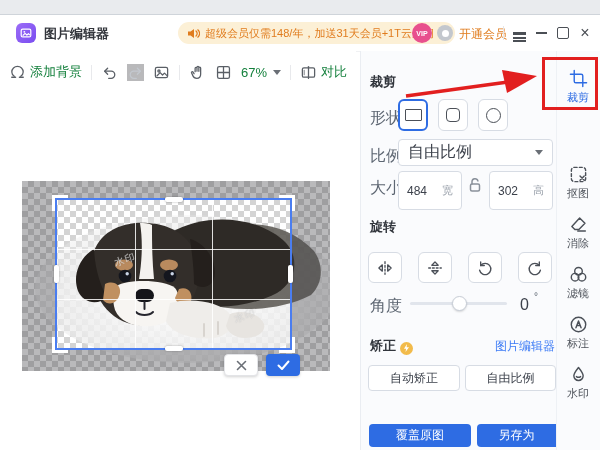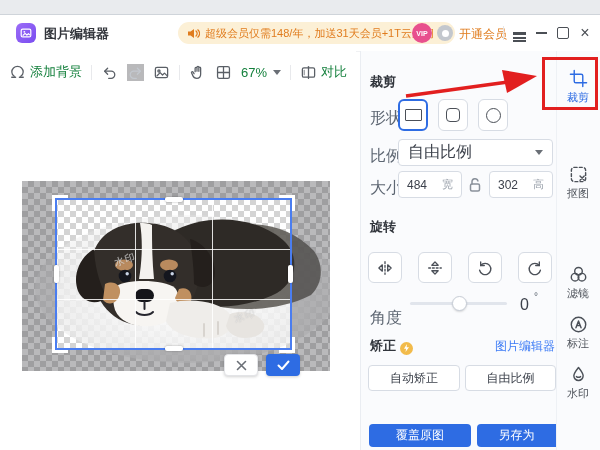--- a/index.html
+++ b/index.html
@@ -73,21 +73,21 @@
   .p-label{font-size:16px;color:#5d6672;}
   .shape-btn{top:84px;width:30px;height:32px;background:#fff;border:1px solid #d7dce4;border-radius:6px;
              display:flex;align-items:center;justify-content:center;box-sizing:border-box;cursor:pointer;}
   .shape-btn.sel{border:2px solid #2e6ce3;}
   .g-rect{width:15px;height:10px;border:1.5px solid #4b5058;border-radius:1px;}
   .g-round{width:12px;height:12px;border:1.5px solid #4b5058;border-radius:4px;}
   .g-circle{width:13px;height:13px;border:1.5px solid #4b5058;border-radius:50%;}
   .dropdown{left:398px;top:124px;width:155px;height:27px;background:#fff;border:1px solid #d7dce4;border-radius:4px;
             box-sizing:border-box;display:flex;align-items:center;justify-content:space-between;padding:0 9px;cursor:pointer;}
   .dd-text{font-size:16px;color:#3c414b;}
-  .num-input{top:156px;width:64px;height:27px;background:#fff;border:1px solid #d7dce4;border-radius:4px;box-sizing:border-box;
+  .num-input{top:156px;width:64px;height:39px;background:#fff;border:1px solid #d7dce4;border-radius:4px;box-sizing:border-box;
              display:flex;align-items:center;justify-content:space-between;padding:0 8px;cursor:text;}
   .num-val{font-size:12px;color:#3c414b;}
   .num-suffix{font-size:11px;color:#9aa1ab;}
   .rot-btn{top:237px;width:34px;height:31px;background:#fff;border:1px solid #d7dce4;border-radius:6px;box-sizing:border-box;
            display:flex;align-items:center;justify-content:center;cursor:pointer;color:#4b5058;}
   .rot-btn svg{width:18px;height:18px;}
   .rot-btn svg path,.rot-btn svg line{fill:none;stroke:#4b5058;stroke-width:1.5;stroke-linecap:round;stroke-linejoin:round;}
   .slider-track{left:410px;top:287px;width:97px;height:3px;background:#e1e5ec;border-radius:2px;cursor:pointer;}
   .slider-handle{left:452px;top:281px;width:13px;height:13px;background:#fff;border:1px solid #c7cdd6;border-radius:50%;
                  box-shadow:0 1px 2px rgba(0,0,0,.15);cursor:grab;}
@@ -332,21 +332,21 @@
         <path d="M5.2 3.2v4h4"></path>
       </svg>
   </div>
   <div class="abs rot-btn" style="left:518px">
     <svg viewBox="0 0 20 20">
         <path d="M14.8 7.2A6.3 6.3 0 1 0 16 12.5"></path>
         <path d="M14.8 3.2v4h-4"></path>
       </svg>
   </div>
 
-  <div class="abs p-label" style="left:370px;top:293px">角度</div>
+  <div class="abs p-label" style="left:370px;top:281px">角度</div>
   <div class="abs slider-track"></div>
   <div class="abs slider-handle"></div>
   <div class="abs p-label" style="left:520px;top:281px;color:#3c414b">0</div>
   <div class="abs p-label" style="left:534px;top:276px;font-size:10px">°</div>
 
   <div class="abs" style="left:370px;top:321px">
     <span class="sec-h">矫正</span><span class="gold-dot">
         <span class="bolt"></span>
       </span>
   </div>
@@ -372,20 +372,27 @@
       </svg>
     <span class="tool-label">裁剪</span>
   </div>
   <div class="abs tool" style="left:556px;top:148px">
     <svg viewBox="0 0 20 20">
         <rect x="2.5" y="2.5" width="15" height="15" rx="3" stroke-dasharray="3 2.4"></rect>
         <path d="M11.6 11.6l4.4 4.4M16 11.6l-4.4 4.4" stroke-width="1.8"></path>
       </svg>
     <span class="tool-label">抠图</span>
   </div>
+  <div class="abs tool" style="left:556px;top:198px">
+    <svg viewBox="0 0 20 20">
+        <path d="M11.2 3.2l5.6 5.6-6.4 6.4H6.2L3 12z"></path>
+        <path d="M9.2 16.8h8"></path>
+      </svg>
+    <span class="tool-label">消除</span>
+  </div>
   <div class="abs tool" style="left:556px;top:248px">
     <svg viewBox="0 0 20 20">
         <circle cx="10" cy="6.6" r="4"></circle>
         <circle cx="6.4" cy="12.8" r="4"></circle>
         <circle cx="13.6" cy="12.8" r="4"></circle>
       </svg>
     <span class="tool-label">滤镜</span>
   </div>
   <div class="abs tool" style="left:556px;top:298px">
     <svg viewBox="0 0 20 20">

